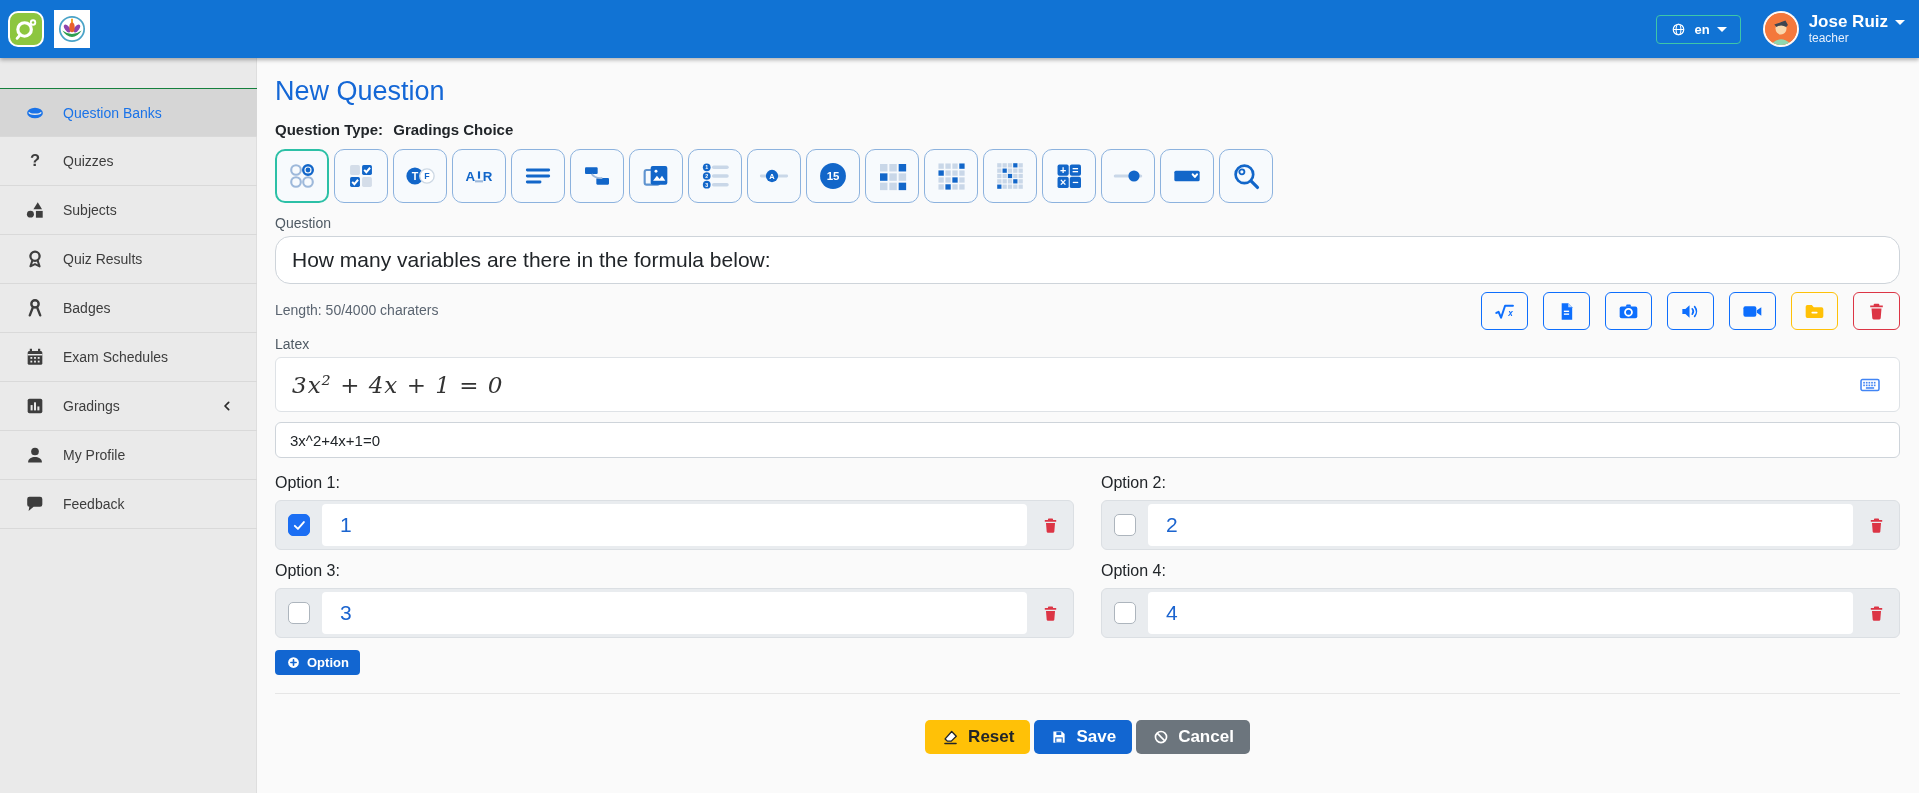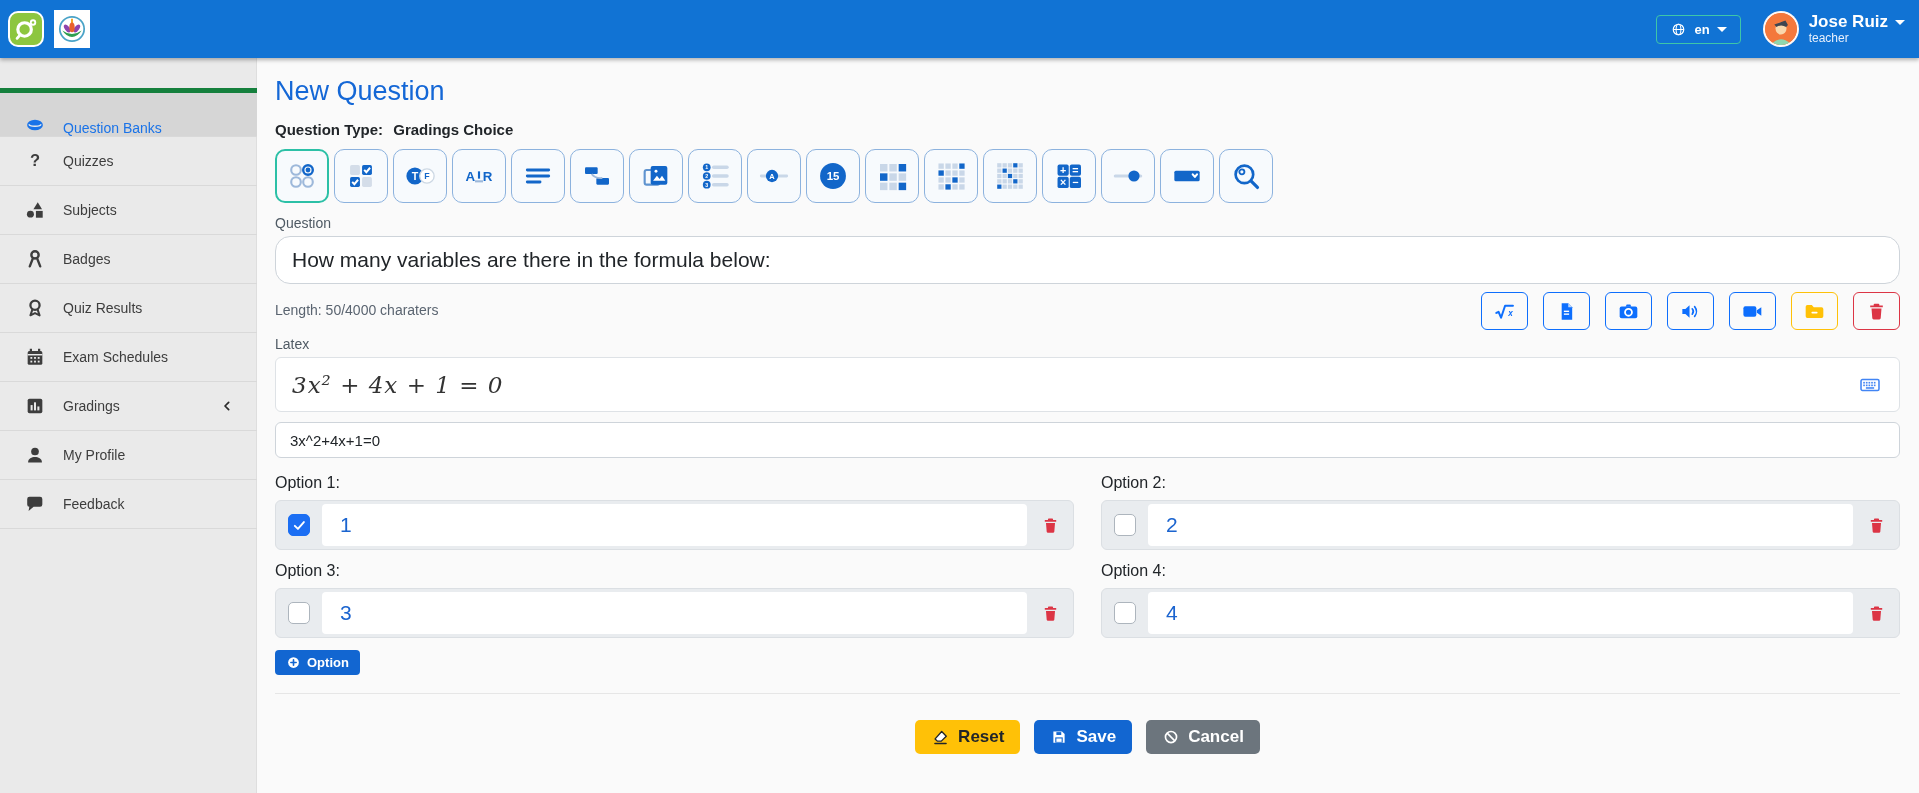--- a/index.html
+++ b/index.html
@@ -23,21 +23,21 @@
   .user-meta { display:flex; flex-direction:column; line-height:1.15; }
   .user-name-row { display:flex; align-items:center; gap:7px; }
   .user-name { color:#fff; font-size:17px; font-weight:bold; }
   .user-role { color:#e8f0fc; font-size:12px; }
 
   
   .body-wrap { display:flex; height:751px; }
   .sidebar { width:257px; background:#eaeaea; flex:none; padding-top:30px; box-shadow:inset -1px 0 0 #dedede; }
   .side-item { height:49px; display:flex; align-items:center; gap:17px; padding:0 22px 0 24px;
                border-bottom:1px solid #d9d9d9; color:#3d3d3d; font-size:14px; cursor:pointer; }
-  .side-item:first-child { border-top:5px solid #15803d;align-items:flex-end; }
+  .side-item:first-child { border-top:1px solid #15803d; }
   .side-item.active { background:#d6d6d6; color:#1a73e8; font-weight:500; }
   .side-item .s-ico { width:22px; height:22px; flex:none; display:flex; align-items:center; justify-content:center; }
   .side-item svg { display:block; }
   .side-chevron { margin-left:auto; display:flex; cursor:pointer; }
 
   .content { flex:1; padding:16px 19px 0 18px; background:#fafafa; }
 
   h1.title { color:#1467d6; font-size:27px; font-weight:500; margin:2px 0 14px 0; }
   .qtype { font-size:15px; color:#212529; margin-bottom:11px; }
   .qtype .lbl { font-weight:600; }
@@ -84,21 +84,21 @@
                font-size:21px; color:#1b64cf; background:#fff; font-family:"Liberation Sans",sans-serif; }
   .trash-cell { width:46px; display:flex; align-items:center; justify-content:center; background:transparent;
                 border:none; cursor:pointer; }
 
   .add-option { display:inline-flex; align-items:center; gap:6px; background:#1266d1; color:#fff; font-size:13px;
                 font-weight:bold; border:none; border-radius:4px; padding:5px 11px; margin-top:12px; cursor:pointer; }
 
   .sep { border:none; border-top:1px solid #e6e6e6; margin:18px 0 0 0; }
 
   
-  .actions { display:flex; justify-content:center; gap:14px; margin-top:26px; }
+  .actions { display:flex; justify-content:center; gap:4px; margin-top:26px; }
   .act-btn { display:inline-flex; align-items:center; gap:8px; border:none; border-radius:5px; padding:7px 16px;
              font-size:17px; font-weight:bold; cursor:pointer; font-family:"Liberation Sans",sans-serif; }
   .act-reset { background:#ffc107; color:#212529; }
   .act-save { background:#1266d1; color:#fff; }
   .act-cancel { background:#6c757d; color:#fff; }
 </style>
 </head>
 <body>
 
 <div class="page">
@@ -183,37 +183,37 @@
               <path d="M15 3.5l4.7 7.6h-9.4z"></path>
               <circle cx="7" cy="16.5" r="3.8"></circle>
               <rect x="13" y="13" width="7.4" height="7.4"></rect>
             </svg>
         </span>
         <span>Subjects</span>
       </div>
 
       <div class="side-item">
         <span class="s-ico">
+          <svg width="22" height="22" viewBox="0 0 24 24" fill="none" stroke="#3d3d3d">
+              <circle cx="12" cy="9" r="5" stroke-width="2.5"></circle>
+              <path d="M9.3 13.3L7 20l5-2.4 5 2.4-2.3-6.7" stroke-width="2.2" stroke-linejoin="round"></path>
+            </svg>
+        </span>
+        <span>Quiz Results</span>
+      </div>
+
+      <div class="side-item">
+        <span class="s-ico">
           <svg width="22" height="22" viewBox="0 0 24 24" fill="none" stroke="#3d3d3d" stroke-width="2.6" stroke-linecap="round">
               <circle cx="12" cy="7.5" r="4"></circle>
               <line x1="9.8" y1="11" x2="6.3" y2="20"></line>
               <line x1="14.2" y1="11" x2="17.7" y2="20"></line>
             </svg>
         </span>
         <span>Badges</span>
-      </div>
-
-      <div class="side-item">
-        <span class="s-ico">
-          <svg width="22" height="22" viewBox="0 0 24 24" fill="none" stroke="#3d3d3d">
-              <circle cx="12" cy="9" r="5" stroke-width="2.5"></circle>
-              <path d="M9.3 13.3L7 20l5-2.4 5 2.4-2.3-6.7" stroke-width="2.2" stroke-linejoin="round"></path>
-            </svg>
-        </span>
-        <span>Quiz Results</span>
       </div>
 
       <div class="side-item">
         <span class="s-ico">
           <svg width="22" height="22" viewBox="0 0 24 24">
               <rect x="4" y="5.5" width="16" height="15" rx="1.8" fill="#3d3d3d"></rect>
               <line x1="7.5" y1="3" x2="7.5" y2="7" stroke="#3d3d3d" stroke-width="2.4"></line>
               <line x1="16.5" y1="3" x2="16.5" y2="7" stroke="#3d3d3d" stroke-width="2.4"></line>
               <line x1="4" y1="9.5" x2="20" y2="9.5" stroke="#eaeaea" stroke-width="1.6"></line>
               <g fill="#eaeaea">

